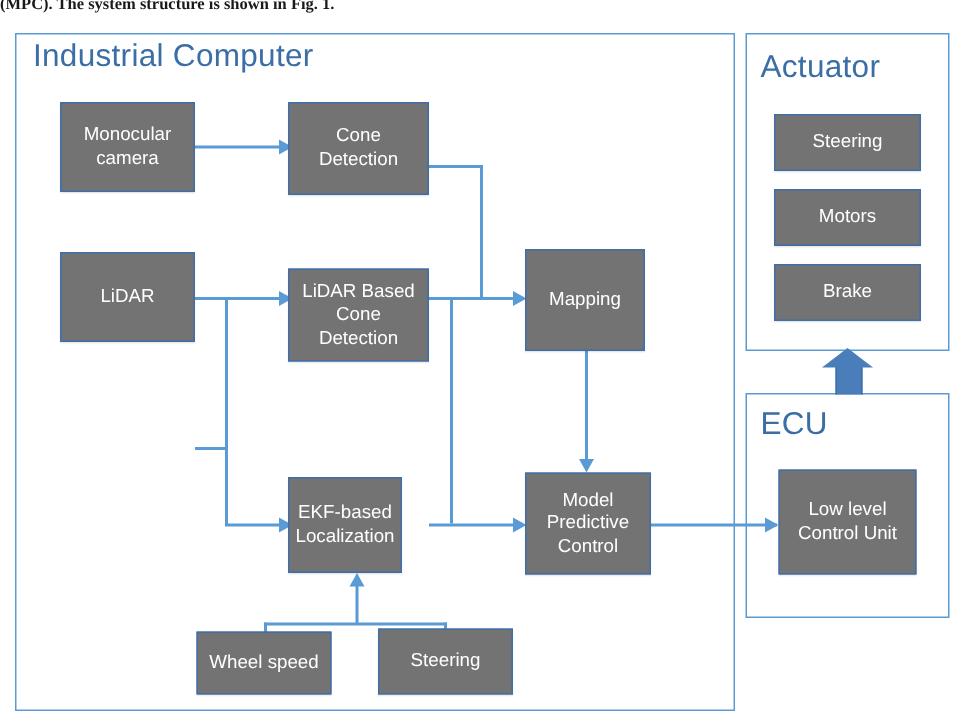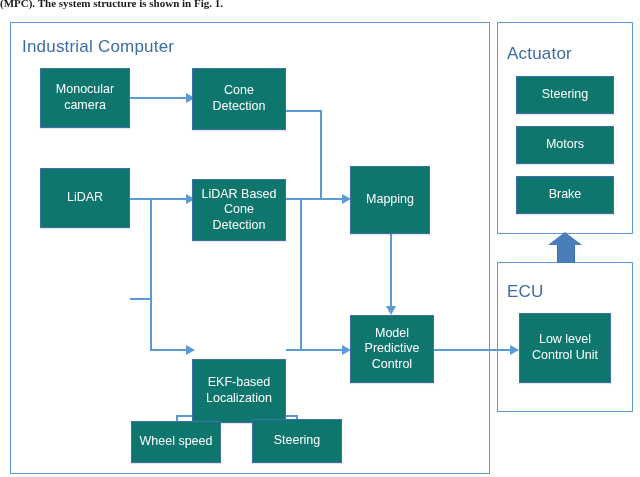--- a/index.html
+++ b/index.html
@@ -19,30 +19,29 @@
   
   .panel{
     position:absolute;
     border:1.5px solid #5b9bd5;
     background:#ffffff;
     box-sizing:border-box;
   }
   .panel-title{
     position:absolute;
     color:#3a6ea5;
-    font-size:17px;
+    font-size:21px;
     letter-spacing:.2px;
     white-space:nowrap;
-    margin-top:11px;
   }
 
   
   .node{
     position:absolute;
-    background:#0f766e;
+    background:#737373;
     border:1px solid #3f6fa8;
     box-sizing:border-box;
     color:#ffffff;
     display:flex;align-items:center;justify-content:center;
     text-align:center;
     font-size:12.5px;
     line-height:1.25;
     padding:2px 3px;
     box-shadow:0 1px 1px rgba(0,0,0,.10);
   }
@@ -166,21 +165,21 @@
       </span>
   </div>
 
   <div class="node" style="left:350px;top:166px;width:80px;height:68px;">
     <span>
         <span>Mapping</span>
       </span>
   </div>
 
 
-  <div class="node" style="left:192px;top:318px;width:94px;height:64px;margin-top:41px;">
+  <div class="node" style="left:192px;top:318px;width:76px;height:64px;">
     <span>
         <span>EKF-based</span>
         <span>Localization</span>
       </span>
   </div>
 
   <div class="node" style="left:131px;top:421px;width:90px;height:42px;">
     <span>
         <span>Wheel speed</span>
       </span>

